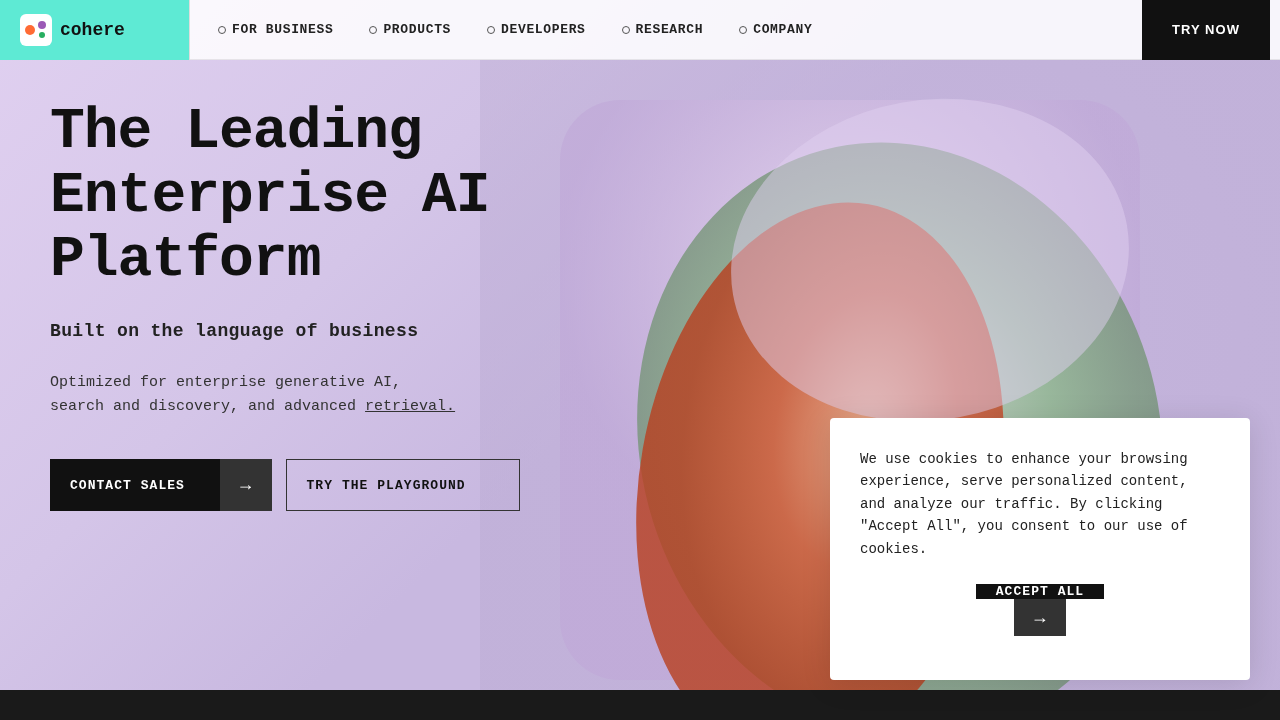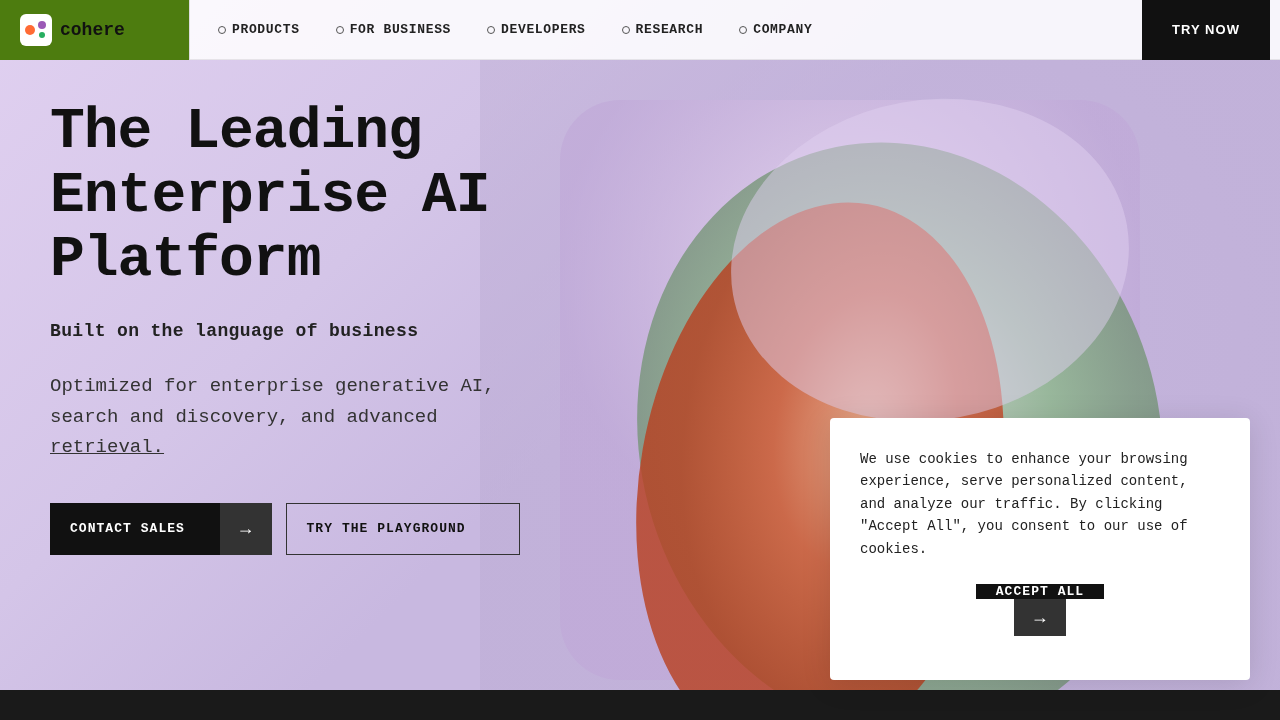--- a/index.html
+++ b/index.html
@@ -20,21 +20,21 @@
       left: 0;
       right: 0;
       height: 60px;
       display: flex;
       align-items: center;
       z-index: 10;
       background: transparent;
     }
 
     .logo-container {
-      background: #4d7c0f;
+      background: #5eead4;
       height: 60px;
       width: 190px;
       display: flex;
       align-items: center;
       padding: 0 20px;
       border-right: 1px solid #ddd;
     }
 
     .logo-icon {
       width: 32px;
@@ -146,21 +146,21 @@
     .hero-subtitle {
       font-size: 18px;
       font-weight: 600;
       color: #222;
       font-family: 'Courier New', monospace;
       margin-bottom: 30px;
       letter-spacing: 0.02em;
     }
 
     .hero-description {
-      font-size: 19px;
+      font-size: 15px;
       color: #333;
       font-family: 'Courier New', monospace;
       line-height: 1.6;
       margin-bottom: 40px;
     }
 
     .hero-description .highlight {
       text-decoration: underline;
     }
 
@@ -359,25 +359,25 @@
       <circle cx="10" cy="16" r="5" fill="#FF6B35"></circle>
       <circle cx="22" cy="11" r="4" fill="#9B59B6"></circle>
       <circle cx="22" cy="21" r="3" fill="#27AE60"></circle>
     </svg>
     <span class="logo-text">cohere</span>
   </div>
 
   <div class="nav-links">
     <div class="nav-item">
       <span class="nav-dot"></span>
-      <span>PRODUCTS</span>
+      <span>FOR BUSINESS</span>
     </div>
     <div class="nav-item">
       <span class="nav-dot"></span>
-      <span>FOR BUSINESS</span>
+      <span>PRODUCTS</span>
     </div>
     <div class="nav-item">
       <span class="nav-dot"></span>
       <span>DEVELOPERS</span>
     </div>
     <div class="nav-item">
       <span class="nav-dot"></span>
       <span>RESEARCH</span>
     </div>
     <div class="nav-item">

